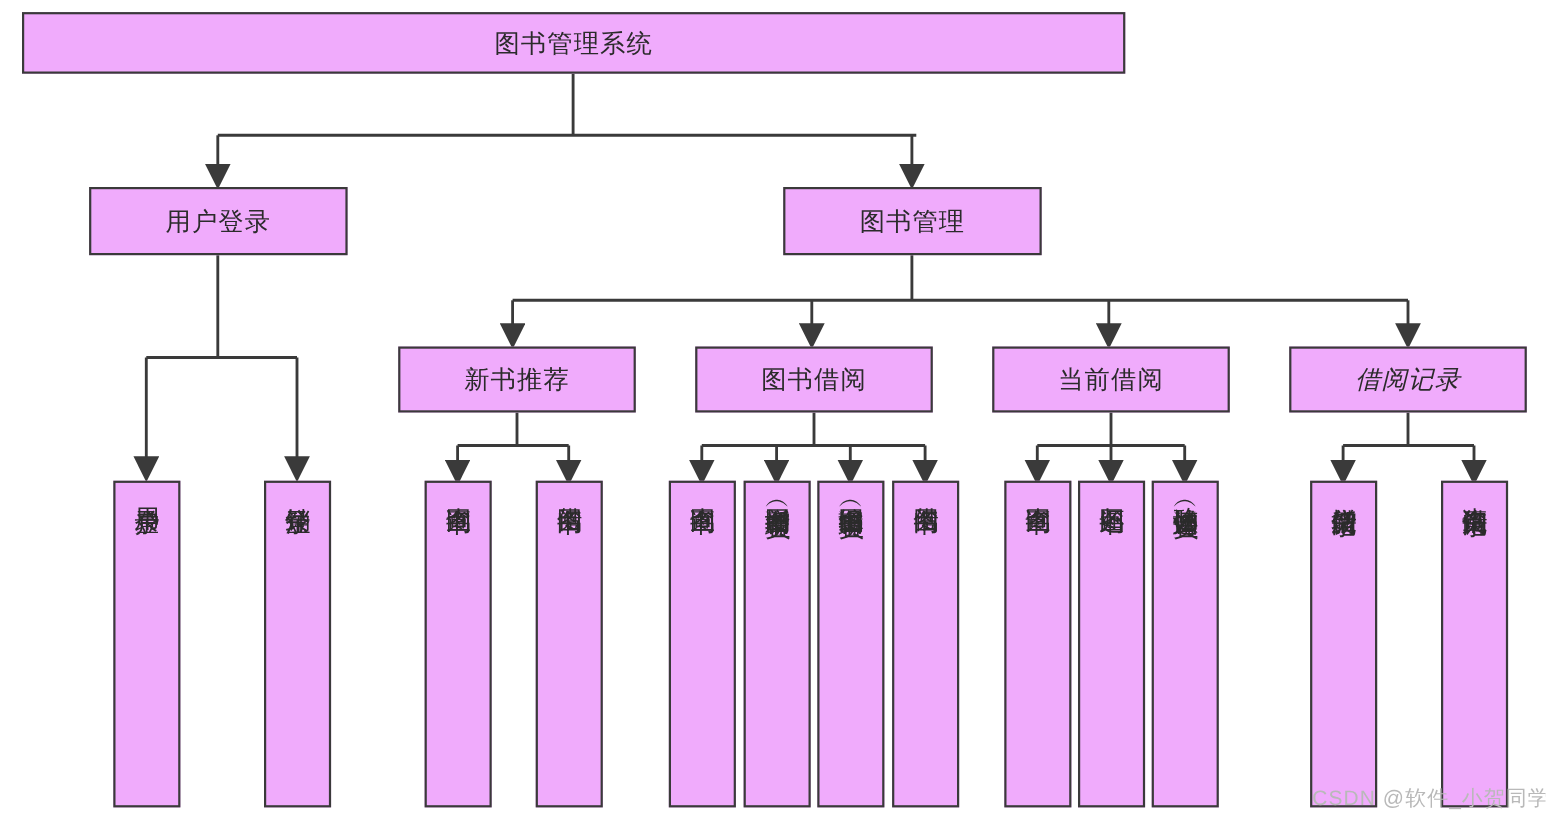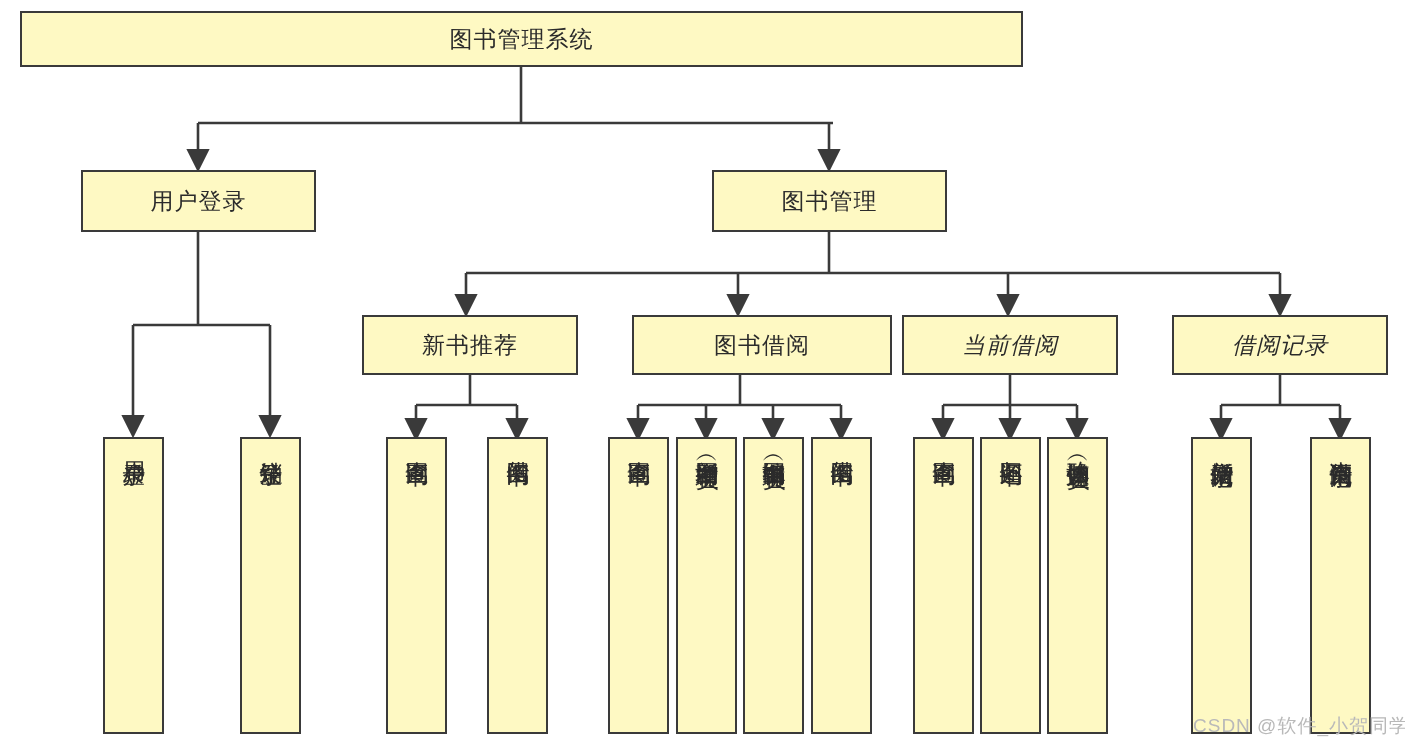--- a/index.html
+++ b/index.html
@@ -6,21 +6,21 @@
   body{
     width:1405px;height:747px;background:#ffffff;
     font-family:"Liberation Sans","DejaVu Sans",sans-serif;
     overflow:hidden;position:relative;
   }
   #canvas{position:absolute;inset:0;width:1405px;height:747px;}
   svg.edges{position:absolute;left:0;top:0;width:1405px;height:747px;}
 
   .node{
     position:absolute;box-sizing:border-box;
-    background:#fef9c3;border:2px solid #3a3a3a;
+    background:#f0abfc;border:2px solid #3a3a3a;
     display:flex;align-items:center;justify-content:center;
     color:#2b2b2b;
   }
   .node.h{ font-size:23px; letter-spacing:1px; }
   .node.v{
     writing-mode:vertical-rl;text-orientation:upright;
     font-size:23px;line-height:1.12;letter-spacing:1px;
     padding:4px 0;justify-content:flex-start;align-items:center;
   }
   .node.v .txt{
@@ -94,24 +94,24 @@
   <div class="node h" style="left:81px;top:170px;width:235px;height:62px;">
     <span>用户登录</span>
   </div>
   <div class="node h" style="left:362px;top:315px;width:216px;height:60px;">
     <span>新书推荐</span>
   </div>
 
   <div class="node h" style="left:712px;top:170px;width:235px;height:62px;">
     <span>图书管理</span>
   </div>
-  <div class="node h" style="left:632px;top:315px;width:260px;height:60px;">
+  <div class="node h" style="left:632px;top:315px;width:216px;height:60px;">
     <span>图书借阅</span>
   </div>
-  <div class="node h" style="left:902px;top:315px;width:216px;height:60px;font-style:italic;">
+  <div class="node h" style="left:902px;top:315px;width:216px;height:60px;">
     <span>当前借阅</span>
   </div>
   <div class="node h" style="left:1172px;top:315px;width:216px;height:60px;font-style:italic;">
     <span>借阅记录</span>
   </div>
 
   <div class="node v" style="left:103px;top:437px;width:61px;height:297px;">
     <span class="txt">用户登录</span>
   </div>
   <div class="node v" style="left:240px;top:437px;width:61px;height:297px;">

